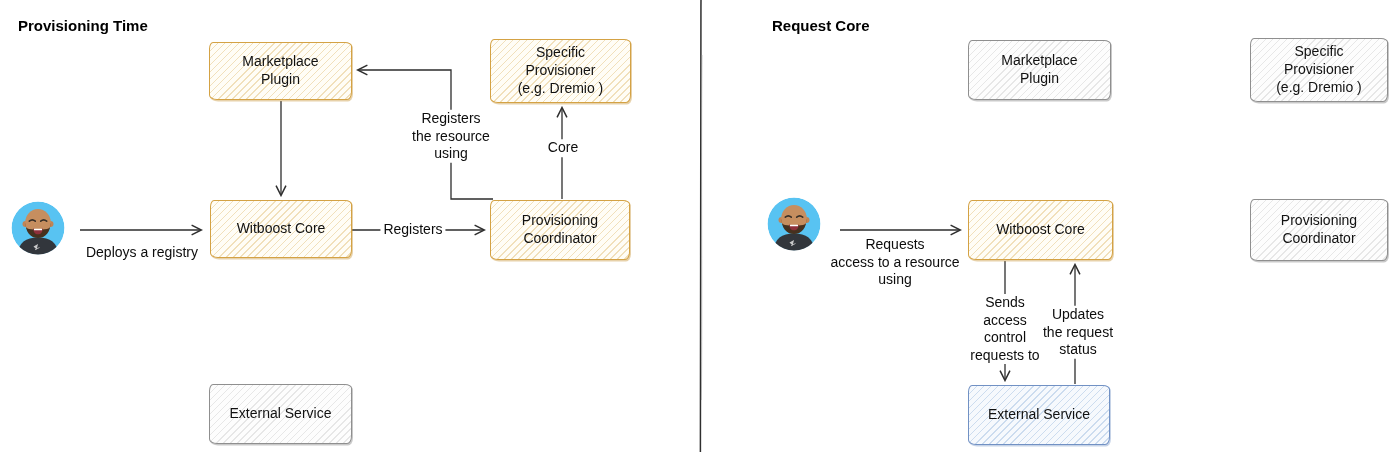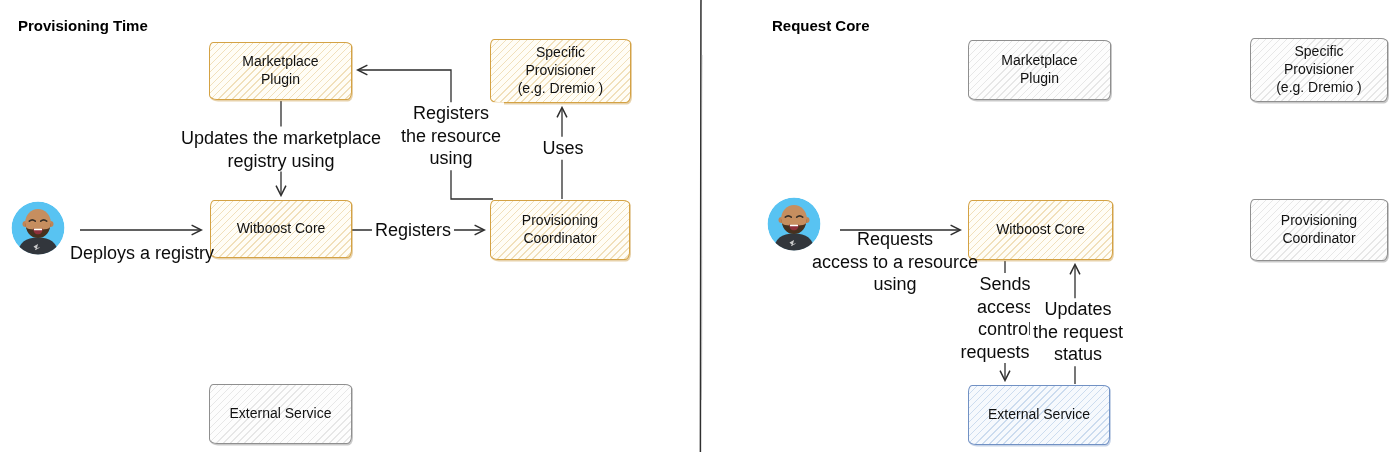--- a/index.html
+++ b/index.html
@@ -55,21 +55,21 @@
     border-color:var(--external-border);
     background:
       repeating-linear-gradient(135deg, var(--external-hatch) 0px, var(--external-hatch) 1px, rgba(0,0,0,0) 1px, rgba(0,0,0,0) 5px),
       #f6f9fd;
     box-shadow:1px 1.5px 0 rgba(113,145,196,0.4);
   }
   .edge-label{
     position:absolute;
     transform:translate(-50%,-50%);
     text-align:center;
-    font-size:18px;line-height:1.25;
+    font-size:14px;line-height:1.25;
     white-space:pre-line;
     color:#0c0c0c;
   }
   .edge-label.on-line{background:#ffffff;padding:0 3px;}
   .avatar{position:absolute;width:54px;height:54px;}
 </style>
 </head>
 <body>
 
 <div class="canvas">
@@ -136,30 +136,28 @@
 
   <div class="node active" style="left:210px;top:200px;width:142px;height:58px">Witboost Core</div>
 
   <div class="node active" style="left:490px;top:200px;width:140px;height:60px">Provisioning
 Coordinator</div>
 
   <div class="node inactive" style="left:209px;top:384px;width:143px;height:60px">External Service</div>
 
   <div class="edge-label" style="left:142px;top:253px">Deploys a registry</div>
 
-  <div class="edge-label on-line" style="left:281px;top:149px">Updates the marketplace
-registry using</div>
 
   <div class="edge-label on-line" style="left:413px;top:230px">Registers</div>
 
   <div class="edge-label on-line" style="left:451px;top:136px">Registers
 the resource
 using</div>
 
-  <div class="edge-label on-line" style="left:563px;top:148px">Uses</div>
+  <div class="edge-label on-line" style="left:563px;top:148px">Core</div>
 
   <div class="panel-title" style="left:772px;top:17px">Request Core</div>
 
   <svg class="avatar" style="left:767px;top:197px">
     <use href="#avatar-symbol"></use>
   </svg>
 
   <div class="node inactive" style="left:968px;top:40px;width:143px;height:60px">Marketplace
 Plugin</div>
 
@@ -171,21 +169,21 @@
 
   <div class="node inactive" style="left:1250px;top:199px;width:138px;height:62px">Provisioning
 Coordinator</div>
 
   <div class="node external" style="left:968px;top:385px;width:142px;height:60px">External Service</div>
 
   <div class="edge-label" style="left:895px;top:262px">Requests
 access to a resource
 using</div>
 
-  <div class="edge-label on-line" style="left:1005px;top:318px">Sends
+  <div class="edge-label on-line" style="left:1005px;top:329px">Sends
 access
 control
 requests to</div>
 
   <div class="edge-label on-line" style="left:1078px;top:332px">Updates
 the request
 status</div>
 
 </div>
 

